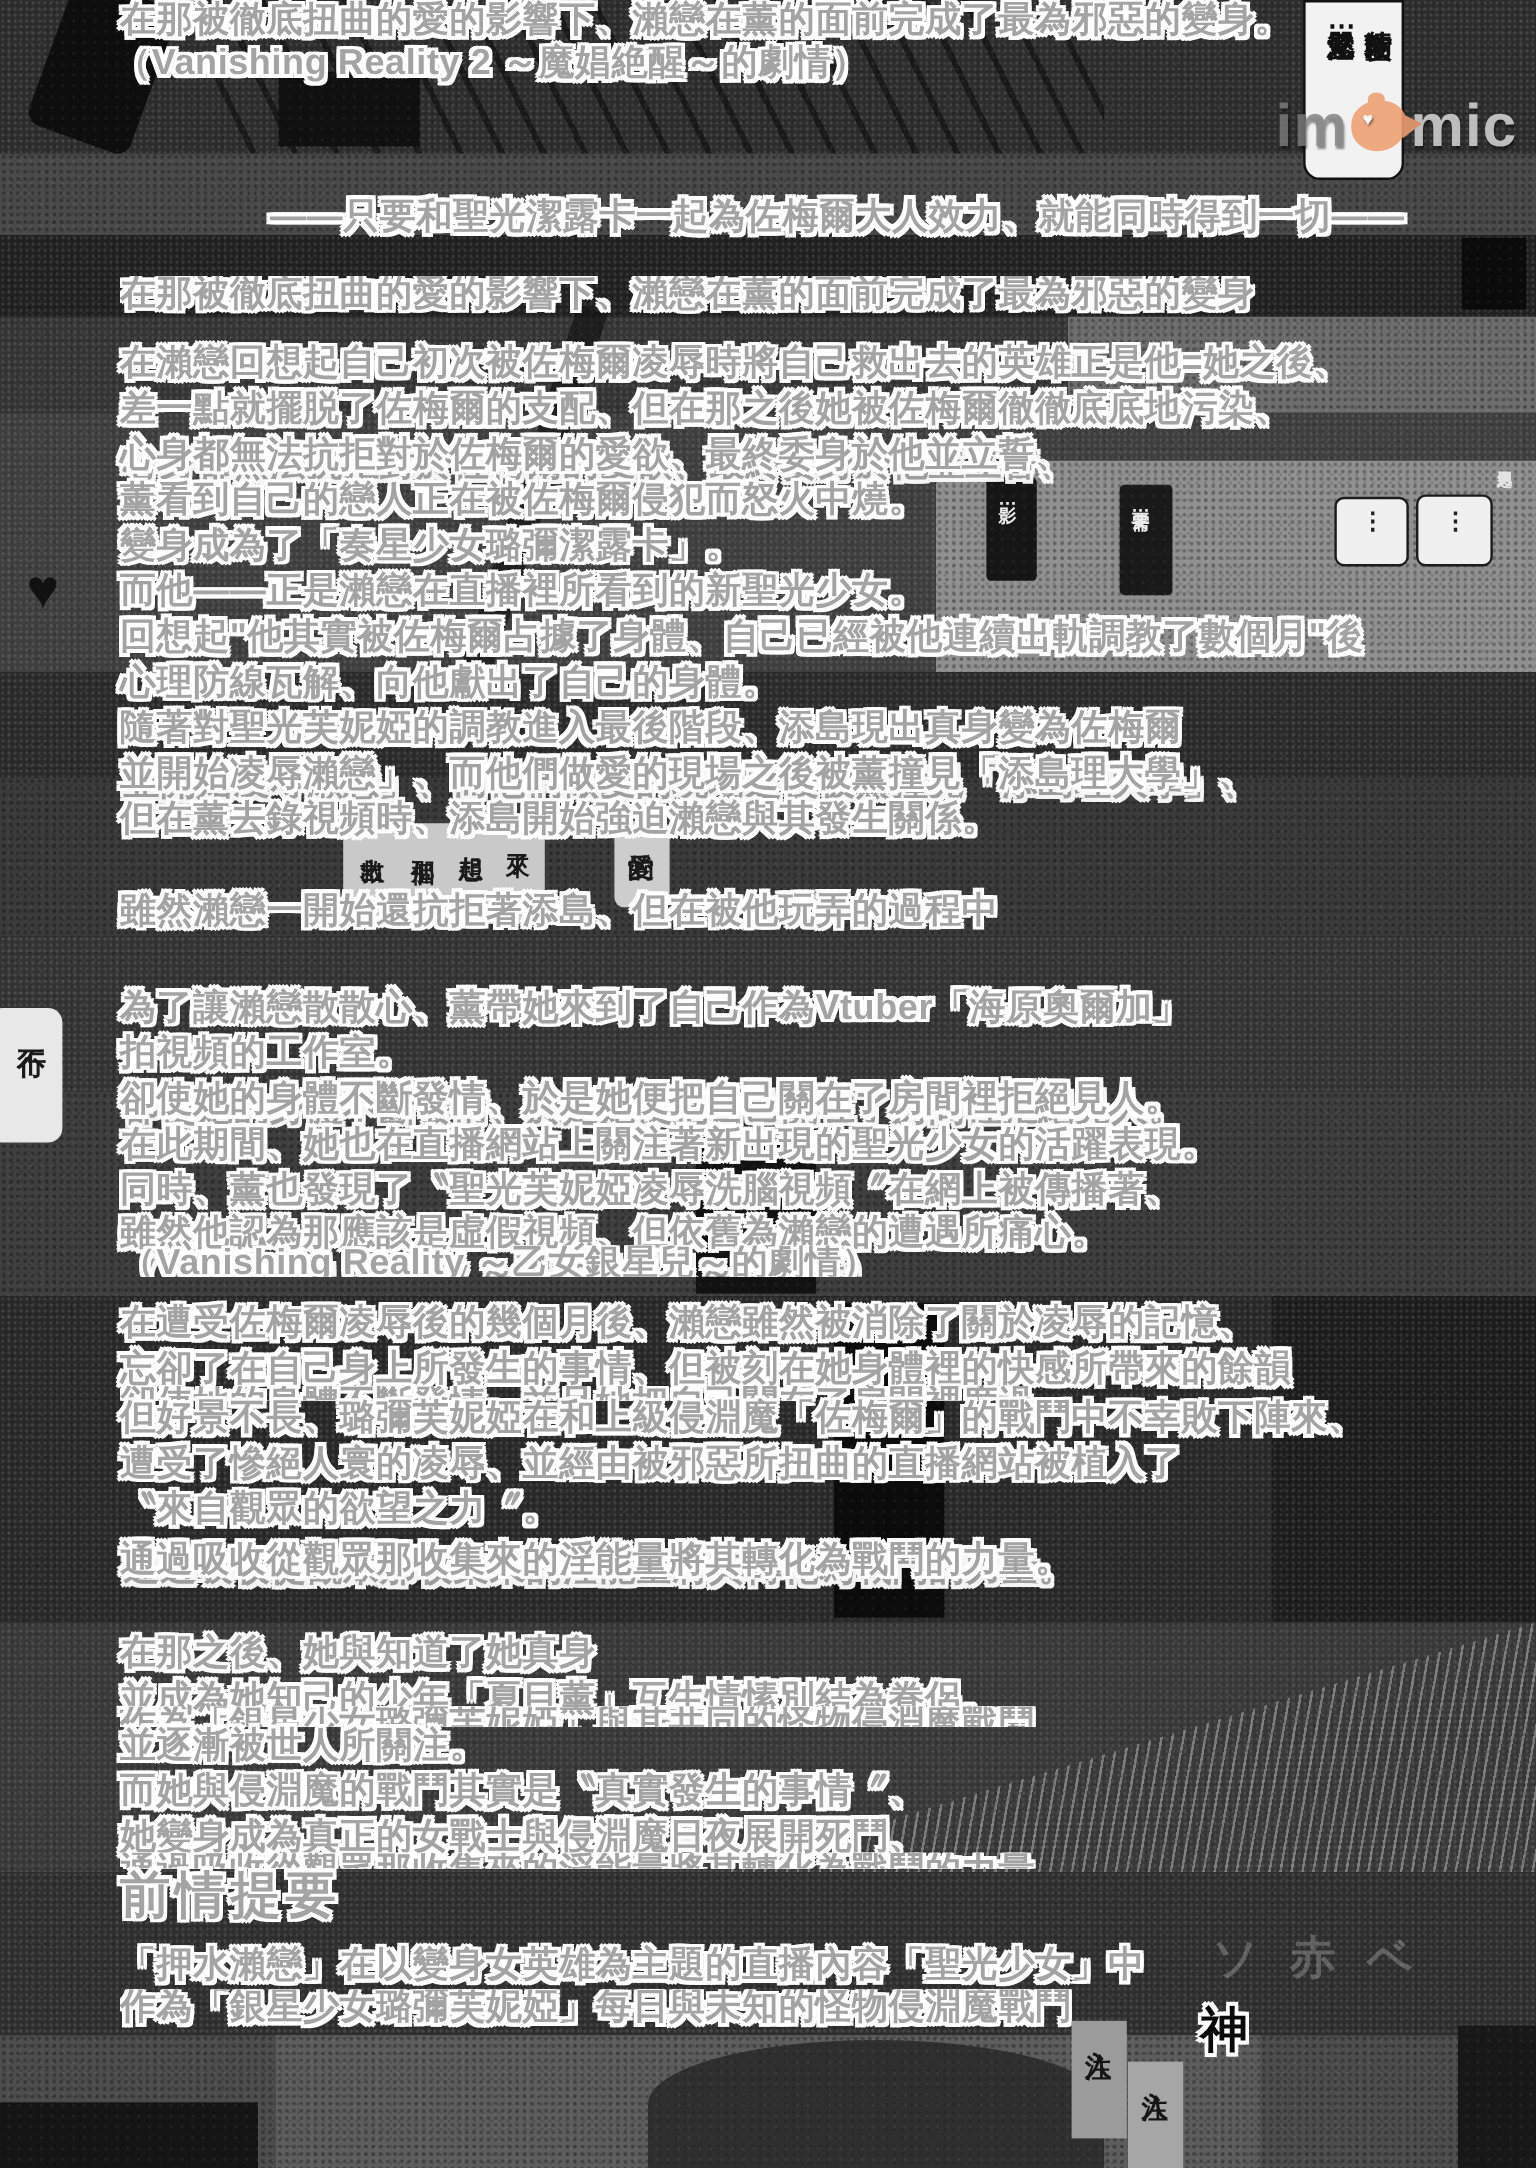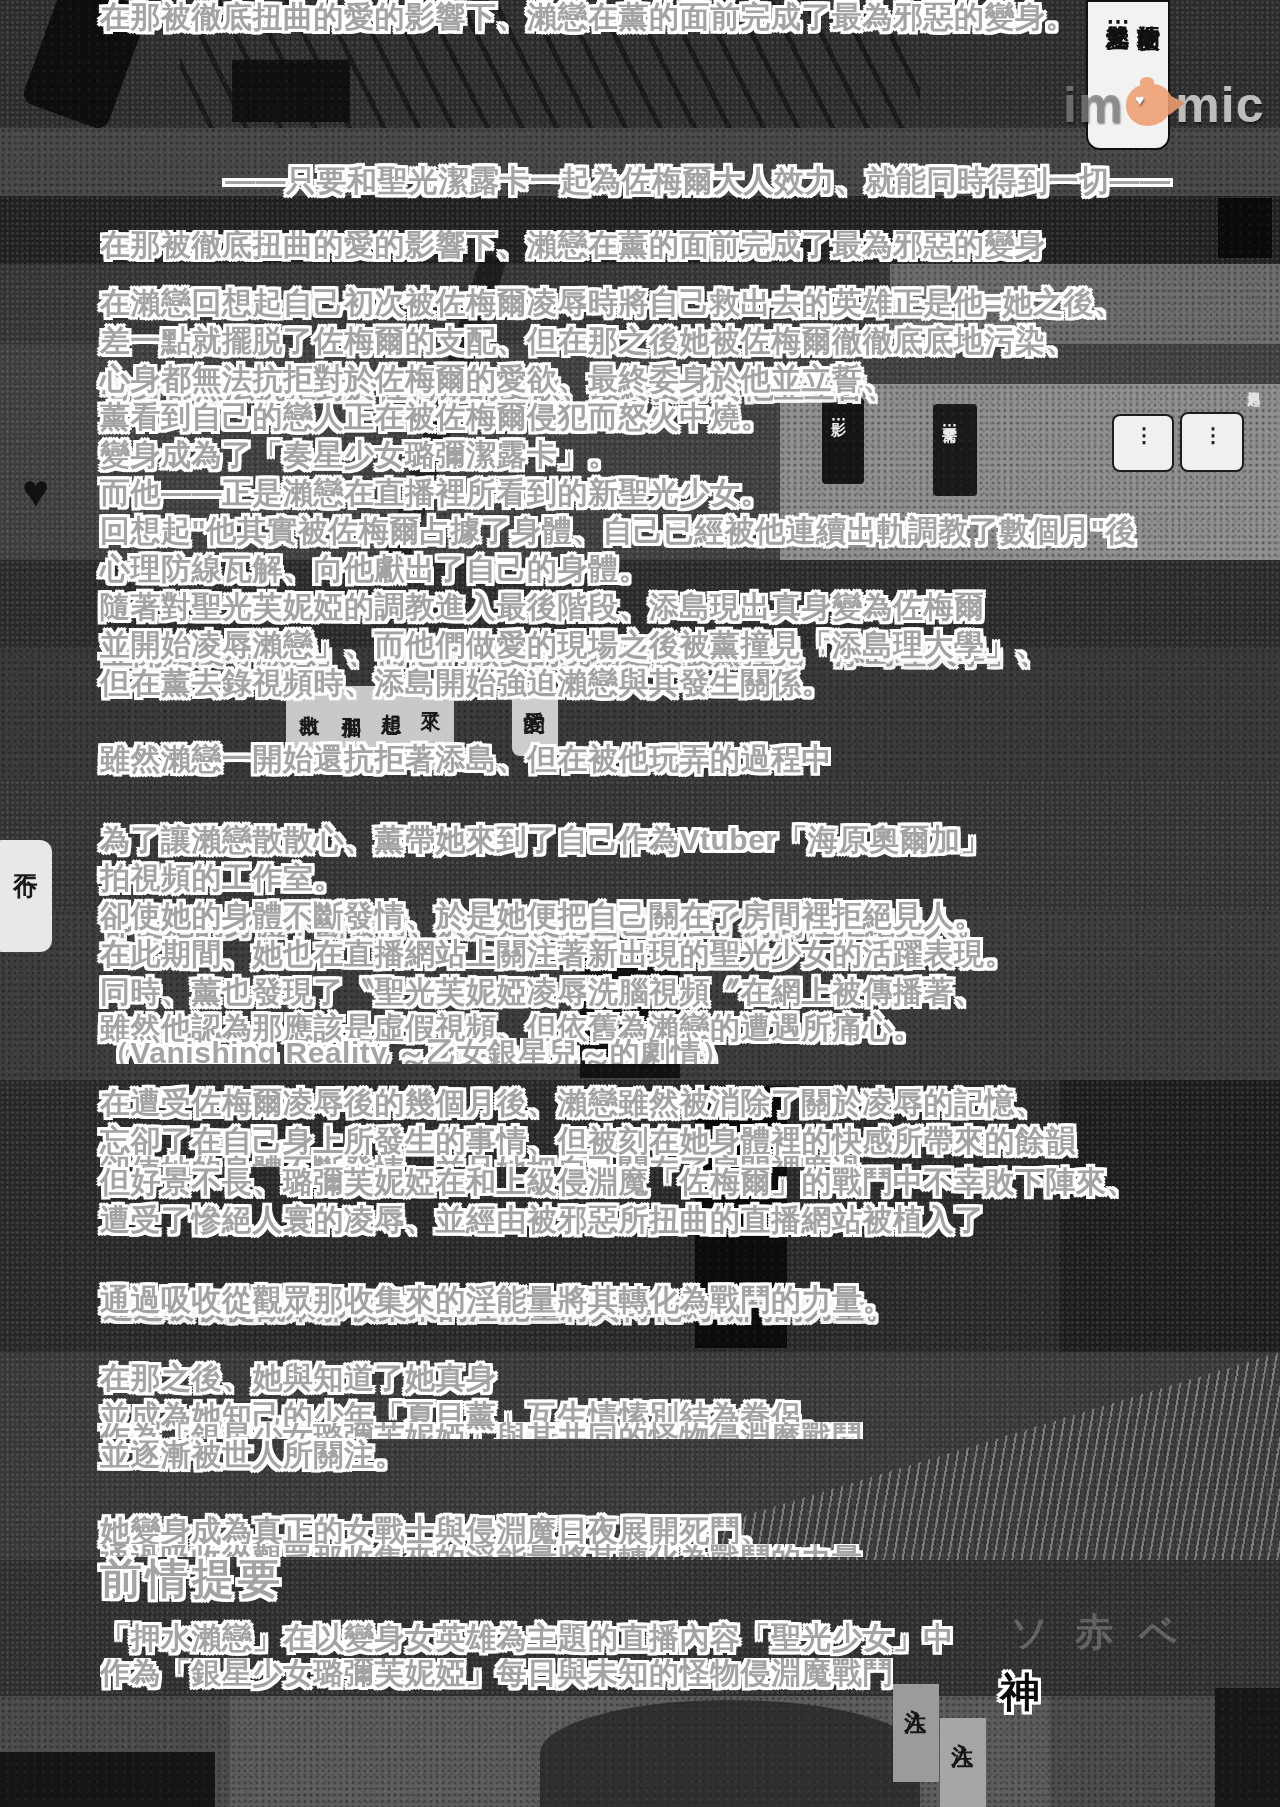--- a/index.html
+++ b/index.html
@@ -136,20 +136,23 @@
       <div class="atext outlined" style="left: 1000px; top: 1670px; font-size: 40px; color: rgb(10, 10, 10);">神</div>
       <div class="atext vtext" style="left: 903px; top: 1692px; font-size: 22px; color: rgb(22, 22, 22);">注入</div>
       <div class="atext vtext" style="left: 950px; top: 1726px; font-size: 22px; color: rgb(22, 22, 22);">注入</div>
       <div class="atext" style="left: 1010px; top: 1612px; font-size: 38px; color: rgba(210, 210, 210, 0.3); letter-spacing: 26px;">ソ赤ベ</div>
     </div>
 
   <div id="captions">
       <div class="cap-wrap" style="left: 100px; top: 2px;">
         <div class="cap" style="font-size: 30px;"><span class="main">在那被徹底扭曲的愛的影響下、瀨戀在薰的面前完成了最為邪惡的變身。</span></div>
       </div>
+      <div class="cap-wrap" style="left: 96px; top: 38px;">
+        <div class="cap" style="font-size: 30px;"><span class="main">（Vanishing Reality 2 ～魔娼絶醒～的劇情）</span></div>
+      </div>
       <div class="cap-wrap" style="left: 225px; top: 166px;">
         <div class="cap" style="font-size: 30px;"><span class="main">——只要和聖光潔露卡一起為佐梅爾大人效力、就能同時得到一切——</span></div>
       </div>
       <div class="cap-wrap cap-clip" style="left: 100px; top: 230px; height: 32px;">
         <div class="cap" style="font-size: 30px;"><span class="main">在那被徹底扭曲的愛的影響下、瀨戀在薰的面前完成了最為邪惡的變身</span></div>
       </div>
       <div class="cap-wrap" style="left: 100px; top: 288px;">
         <div class="cap" style="font-size: 30px;"><span class="main">在瀨戀回想起自己初次被佐梅爾凌辱時將自己救出去的英雄正是他=她之後、</span></div>
       </div>
       <div class="cap-wrap" style="left: 100px; top: 326px;">
@@ -214,35 +217,41 @@
       </div>
       <div class="cap-wrap cap-clip" style="left: 100px; top: 1155px; height: 12px;">
         <div class="cap" style="font-size: 30px;"><span class="main">卻使她的身體不斷發情、並且她把自己關在了房間裡度過</span></div>
       </div>
       <div class="cap-wrap" style="left: 100px; top: 1167px;">
         <div class="cap" style="font-size: 30px;"><span class="main">但好景不長、璐彌芙妮婭在和上級侵淵魔「佐梅爾」的戰鬥中不幸敗下陣來、</span></div>
       </div>
       <div class="cap-wrap" style="left: 100px; top: 1205px;">
         <div class="cap" style="font-size: 30px;"><span class="main">遭受了慘絕人寰的凌辱、並經由被邪惡所扭曲的直播網站被植入了</span></div>
       </div>
+      <div class="cap-wrap" style="left: 100px; top: 1243px;">
+        <div class="cap" style="font-size: 30px;"><span class="main">〝來自觀眾的欲望之力〞。</span></div>
+      </div>
       <div class="cap-wrap" style="left: 100px; top: 1285px;">
         <div class="cap" style="font-size: 30px;"><span class="ghost">通過吸收從觀眾那收集來的淫能量將其轉化為戰鬥的力量。</span><span class="main">通過吸收從觀眾那收集來的淫能量將其轉化為戰鬥的力量。</span></div>
       </div>
       <div class="cap-wrap" style="left: 100px; top: 1363px;">
         <div class="cap" style="font-size: 30px;"><span class="main">在那之後、她與知道了她真身</span></div>
       </div>
       <div class="cap-wrap" style="left: 100px; top: 1401px;">
         <div class="cap" style="font-size: 30px;"><span class="main">並成為她知己的少年「夏目薰」互生情愫別結為眷侶。</span></div>
       </div>
       <div class="cap-wrap cap-clip" style="left: 100px; top: 1422px; height: 17px;">
         <div class="cap" style="font-size: 30px;"><span class="ghost">作為「銀星少女璐彌芙妮婭」與其共同的怪物侵淵魔戰鬥</span><span class="main">作為「銀星少女璐彌芙妮婭」與其共同的怪物侵淵魔戰鬥</span></div>
       </div>
       <div class="cap-wrap" style="left: 100px; top: 1440px;">
         <div class="cap" style="font-size: 30px;"><span class="main">並逐漸被世人所關注。</span></div>
       </div>
+      <div class="cap-wrap" style="left: 100px; top: 1478px;">
+        <div class="cap" style="font-size: 30px;"><span class="main">而她與侵淵魔的戰鬥其實是〝真實發生的事情〞、</span></div>
+      </div>
       <div class="cap-wrap" style="left: 100px; top: 1516px;">
         <div class="cap" style="font-size: 30px;"><span class="main">她變身成為真正的女戰士與侵淵魔日夜展開死鬥、</span></div>
       </div>
       <div class="cap-wrap cap-clip" style="left: 100px; top: 1544px; height: 13px;">
         <div class="cap" style="font-size: 30px;"><span class="main">通過吸收從觀眾那收集來的淫能量將其轉化為戰鬥的力量</span></div>
       </div>
       <div class="cap-wrap" style="left: 100px; top: 1558px;">
         <div class="cap heading" style="font-size: 42px;"><span class="main">前情提要</span></div>
       </div>
       <div class="cap-wrap" style="left: 100px; top: 1625px;">

